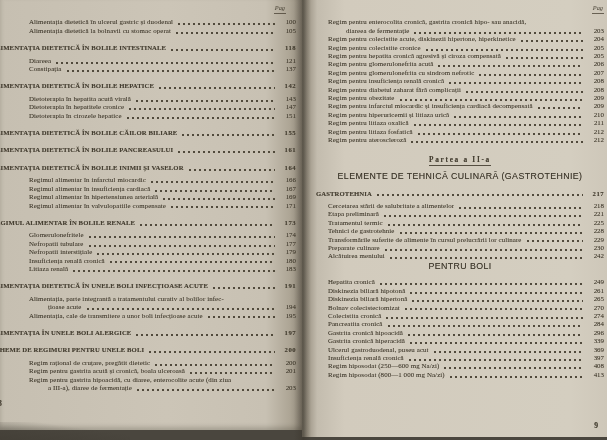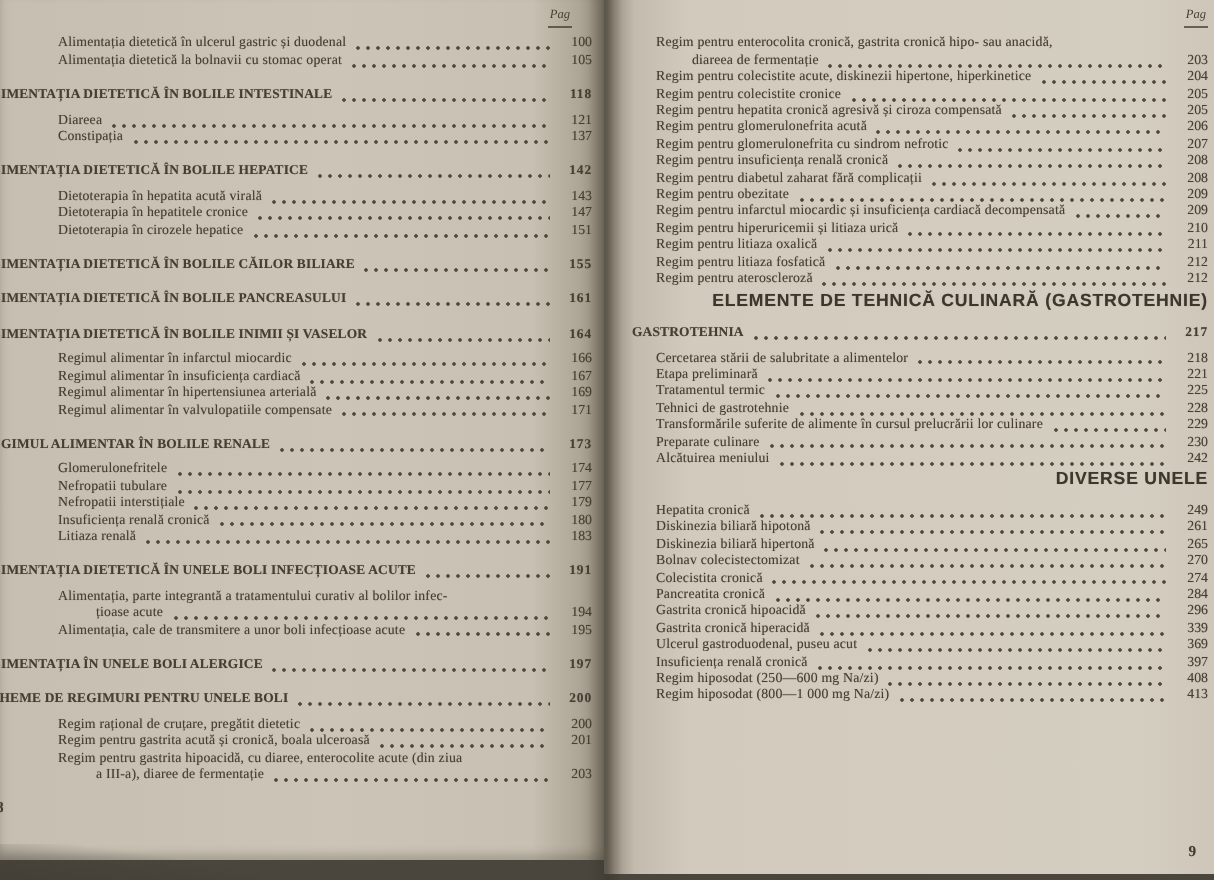--- a/index.html
+++ b/index.html
@@ -42,21 +42,21 @@
   .pr-content .item  .line.cont{padding-left:30px;}
   .pr-content .head2 .line{padding-left:0;}
   
   .head,.head2{font-weight:bold;letter-spacing:.45px;font-size:6.7px;}
   .head{margin:9px 0 4px;}
   .head2{margin:8px 0 4px;}
   .gap-sm{margin-top:3px;}
   .gap-md{margin-top:4px;}
   .part{text-align:center;font-weight:bold;letter-spacing:1.7px;font-size:7.3px;margin:11px 0 7px;}
   .part .ptxt{border-bottom:.8px solid rgba(62,55,42,.85);padding-bottom:1.5px;text-shadow:0 0 .4px rgba(70,62,48,.5);}
-  .title{text-align:right;font-weight:bold;font-family:"Liberation Sans",sans-serif;
+  .title{text-align:center;font-weight:normal;font-family:"Liberation Sans",sans-serif;
     font-size:8.8px;line-height:10.6px;letter-spacing:.4px;margin:0 0 7px;color:#3d372b;
     text-shadow:0 0 .4px rgba(61,55,43,.5);}
   .folio{position:absolute;font-size:7.6px;font-weight:bold;text-shadow:0 0 .4px rgba(70,62,48,.5);}
   .folio-left{left:-2px;top:399px;}
   .folio-right{right:9px;bottom:7px;}
   .corner-shadow{position:absolute;left:0;bottom:0;width:130px;height:18px;
     background:linear-gradient(to top right,rgba(62,58,50,.55),rgba(62,58,50,0) 65%);pointer-events:none;}
 </style>
 </head>
 <body>
@@ -390,20 +390,21 @@
               <span class="pnum">212</span>
             </div>
           </div>
           <div class="entry item">
             <div class="line">
               <span class="txt">Regim pentru ateroscleroză</span>
               <span class="leader"></span>
               <span class="pnum">212</span>
             </div>
           </div>
+          <div class="entry part"><span class="ptxt">Partea a II-a</span></div>
           <div class="entry title">
             <div>ELEMENTE DE TEHNICĂ CULINARĂ (GASTROTEHNIE)</div>
           </div>
           <div class="entry head2">
             <div class="line">
               <span class="txt">GASTROTEHNIA</span>
               <span class="leader"></span>
               <span class="pnum">217</span>
             </div>
           </div>
@@ -450,21 +451,21 @@
             </div>
           </div>
           <div class="entry item">
             <div class="line">
               <span class="txt">Alcătuirea meniului</span>
               <span class="leader"></span>
               <span class="pnum">242</span>
             </div>
           </div>
           <div class="entry title">
-            <div>DIVERSE UNELE</div>
+            <div>PENTRU BOLI</div>
           </div>
           <div class="entry item gap-md">
             <div class="line">
               <span class="txt">Hepatita cronică</span>
               <span class="leader"></span>
               <span class="pnum">249</span>
             </div>
           </div>
           <div class="entry item">
             <div class="line">

